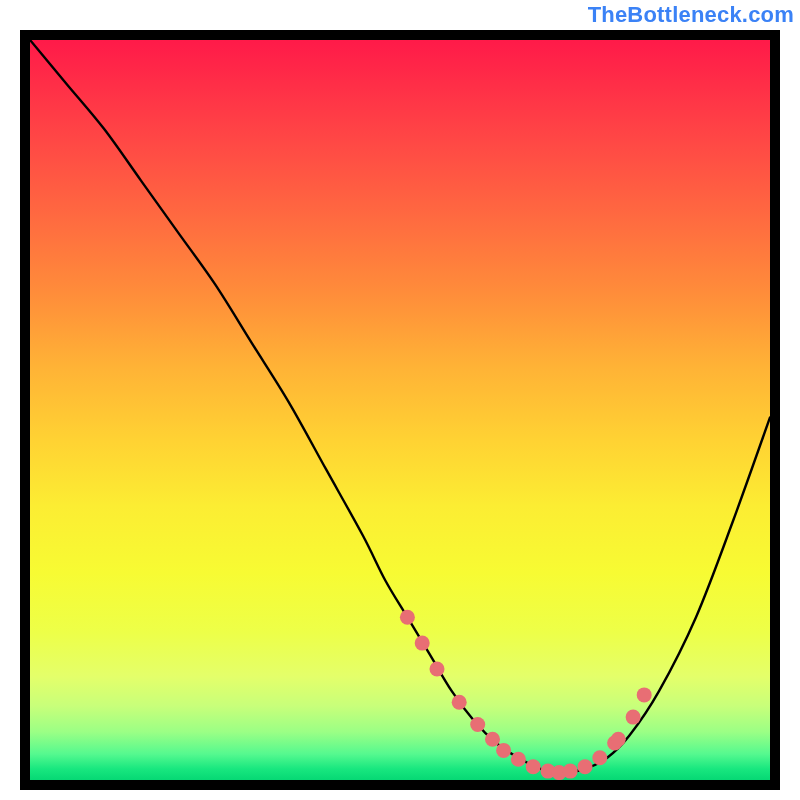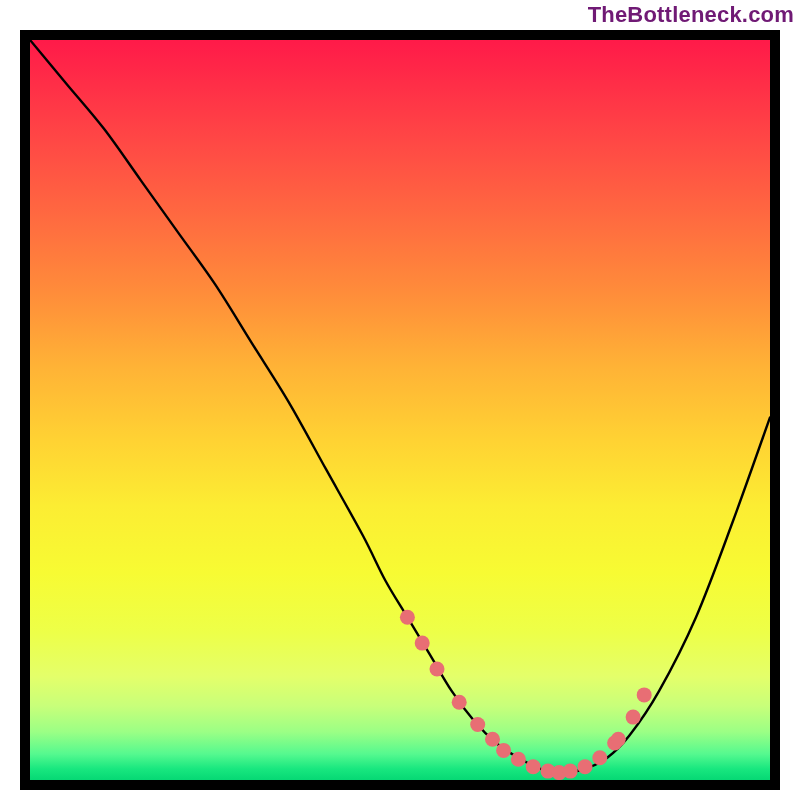--- a/index.html
+++ b/index.html
@@ -9,21 +9,21 @@
     width: 800px;
     height: 800px;
   }
   .attribution {
     position: absolute;
     top: 2px;
     right: 6px;
     font-family: Arial, Helvetica, sans-serif;
     font-size: 22px;
     font-weight: bold;
-    color: #701a75;
+    color: #3b82f6;
     letter-spacing: 0.2px;
     text-align: center;
   }
   .plot-outer {
     position: absolute;
     left: 20px;
     top: 30px;
     width: 760px;
     height: 760px;
     background: #000;

